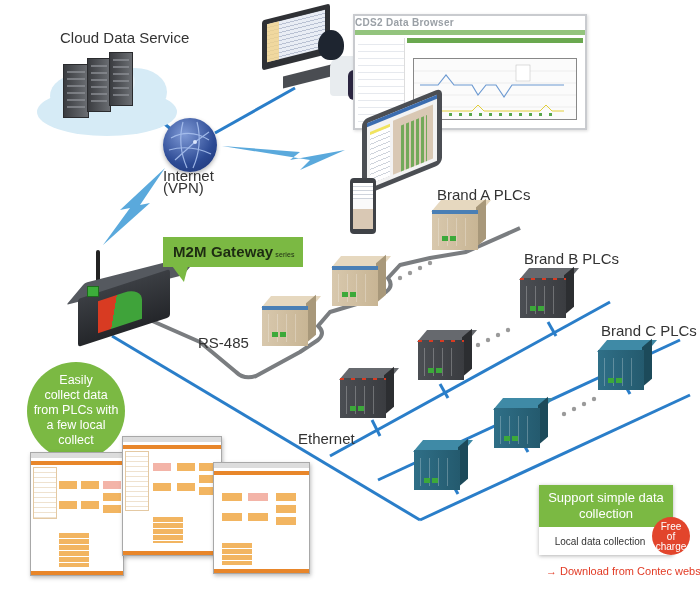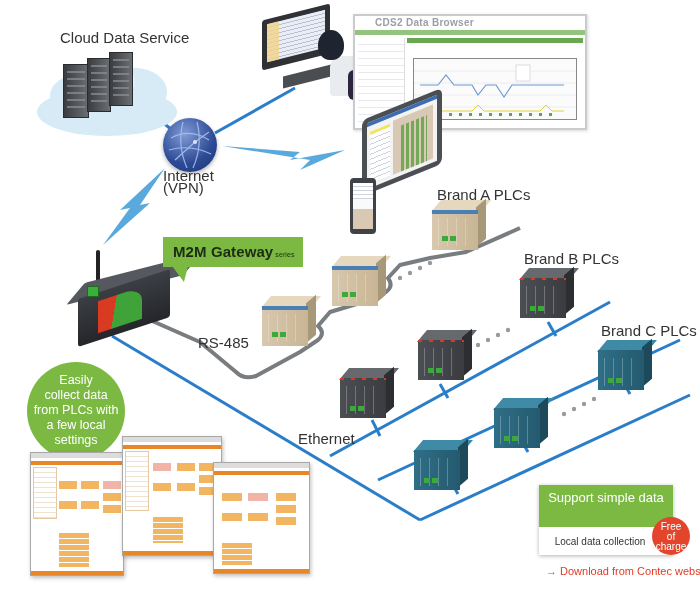--- a/index.html
+++ b/index.html
@@ -23,21 +23,21 @@
   .monitor { position: absolute; left: 262px; top: 12px; width: 68px; height: 50px; background: #2f3135; border-radius: 3px; transform: skewY(-14deg); }
   .monitor .scr { position: absolute; left: 5px; top: 5px; right: 5px; bottom: 7px; background: repeating-linear-gradient(180deg,#e9edf5 0 3px,#b9c1d3 3px 4px); }
   .monitor .scr::before { content:""; position:absolute; left:0; top:0; width:12px; bottom:0; background: #f1d28a; opacity:.8; }
   .person-head { position: absolute; left: 318px; top: 30px; width: 26px; height: 30px; background: #1e2530; border-radius: 50% 50% 45% 45%; }
   .person-body { position: absolute; left: 330px; top: 56px; width: 34px; height: 40px; background: #e8ecef; border-radius: 12px 12px 4px 4px; }
   .chair { position: absolute; left: 348px; top: 70px; width: 20px; height: 30px; background: #2b2540; border-radius: 6px; }
   .keyboard { position: absolute; left: 283px; top: 70px; width: 52px; height: 12px; background: #4a4d52; transform: skewY(-14deg); }
 
   
   .browser { position: absolute; left: 353px; top: 14px; width: 230px; height: 112px; background: #fff; border: 2px solid #c9cbcf; box-shadow: 1px 1px 3px rgba(0,0,0,.15); }
-  .browser .title { position: absolute; left: 20px; top: 1px; font-size: 10px; font-weight: bold; color: #9aa0a6; letter-spacing: .3px; }
+  .browser .title { position: absolute; left: 0; top: 1px; font-size: 10px; font-weight: bold; color: #9aa0a6; letter-spacing: .3px; }
   .browser .greenbar { position: absolute; left: 0; right: 0; top: 14px; height: 5px; background: #93c47d; }
   .browser .side { position: absolute; left: 3px; top: 22px; width: 46px; bottom: 6px; background: repeating-linear-gradient(180deg,#fff 0 6px,#e6e9ee 6px 7px); border-right: 1px solid #ddd; }
   .browser .hdrbar { position: absolute; left: 52px; right: 2px; top: 22px; height: 5px; background: #6aa84f; }
   .browser .plot { position: absolute; left: 58px; right: 8px; top: 42px; bottom: 8px; border: 1px solid #888; background: #fbfbfb; }
   .browser svg { position: absolute; left: 0; top: 0; }
 
   
   .tablet { position: absolute; left: 362px; top: 104px; width: 80px; height: 76px; background: #4b4e53; border-radius: 6px; transform: skewY(-22deg); }
   .tablet .scr { position: absolute; left: 5px; top: 5px; right: 5px; bottom: 5px; background: #f3f3f3; }
   .tablet .scr::before { content:""; position:absolute; left:0; right:0; top:0; height:4px; background:#3b6db0; }
@@ -321,21 +321,21 @@
     <div class="slot" style="left:10px; top:38px;"></div>
     <div class="slot" style="left:18px; top:38px;"></div>
   </div>
 
 <div class="circle">
   <div class="txt">
     <div>Easily</div>
     <div>collect data</div>
     <div>from PLCs with</div>
     <div>a few local</div>
-    <div>settings</div>
+    <div>collect</div>
   </div>
 </div>
 
 <div class="shot" style="left:30px; top:452px; width:92px; height:122px;">
   <div class="tb"></div>
     <div class="ob"></div>
     <div class="nav"></div>
   <div class="box" style="left:28px; top:28px; width:18px;"></div>
     <div class="box" style="left:50px; top:28px; width:18px;"></div>
     <div class="box pink" style="left:72px; top:28px; width:18px;"></div>
@@ -371,20 +371,21 @@
   <div class="box" style="left:8px; top:50px; width:20px;"></div>
     <div class="box" style="left:34px; top:50px; width:20px;"></div>
   <div class="form" style="left:8px; top:80px; height:22px;"></div>
   <div class="sb"></div>
 </div>
 
 <div class="support">
   <div class="head">
     <span>
       <div>Support simple data</div>
+      <div>collection</div>
     </span>
   </div>
   <div class="foot">Local data collection</div>
 </div>
 <div class="badge">
   <span>
     <div>Free</div>
     <div>of</div>
     <div>charge</div>
   </span>

